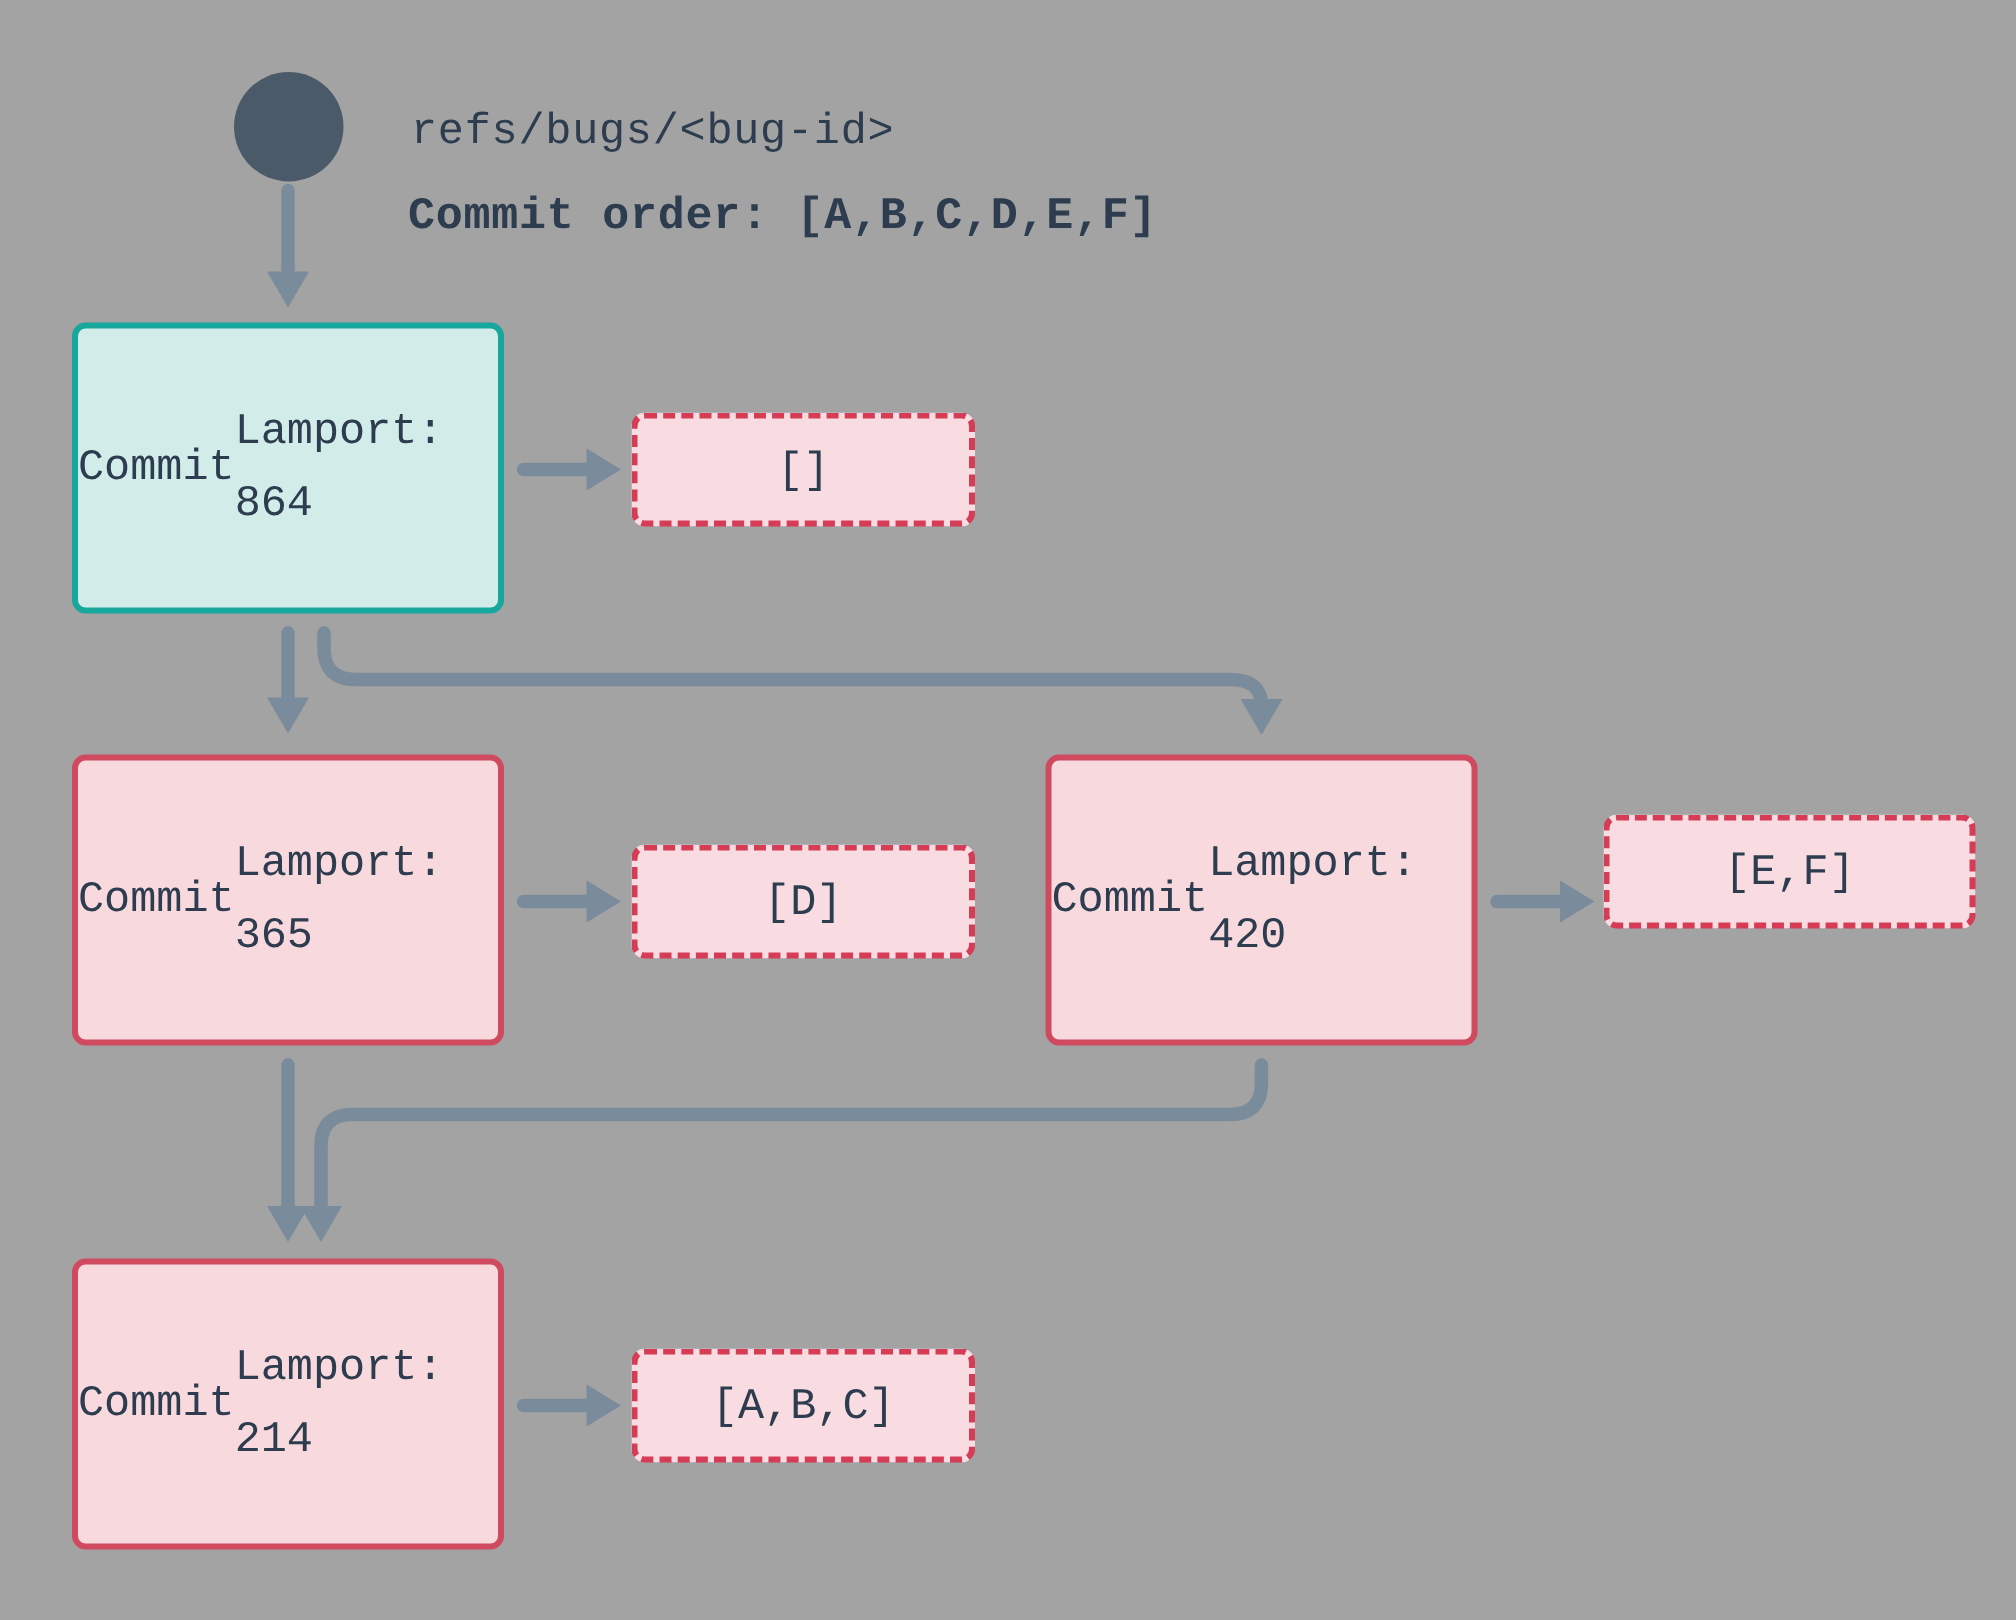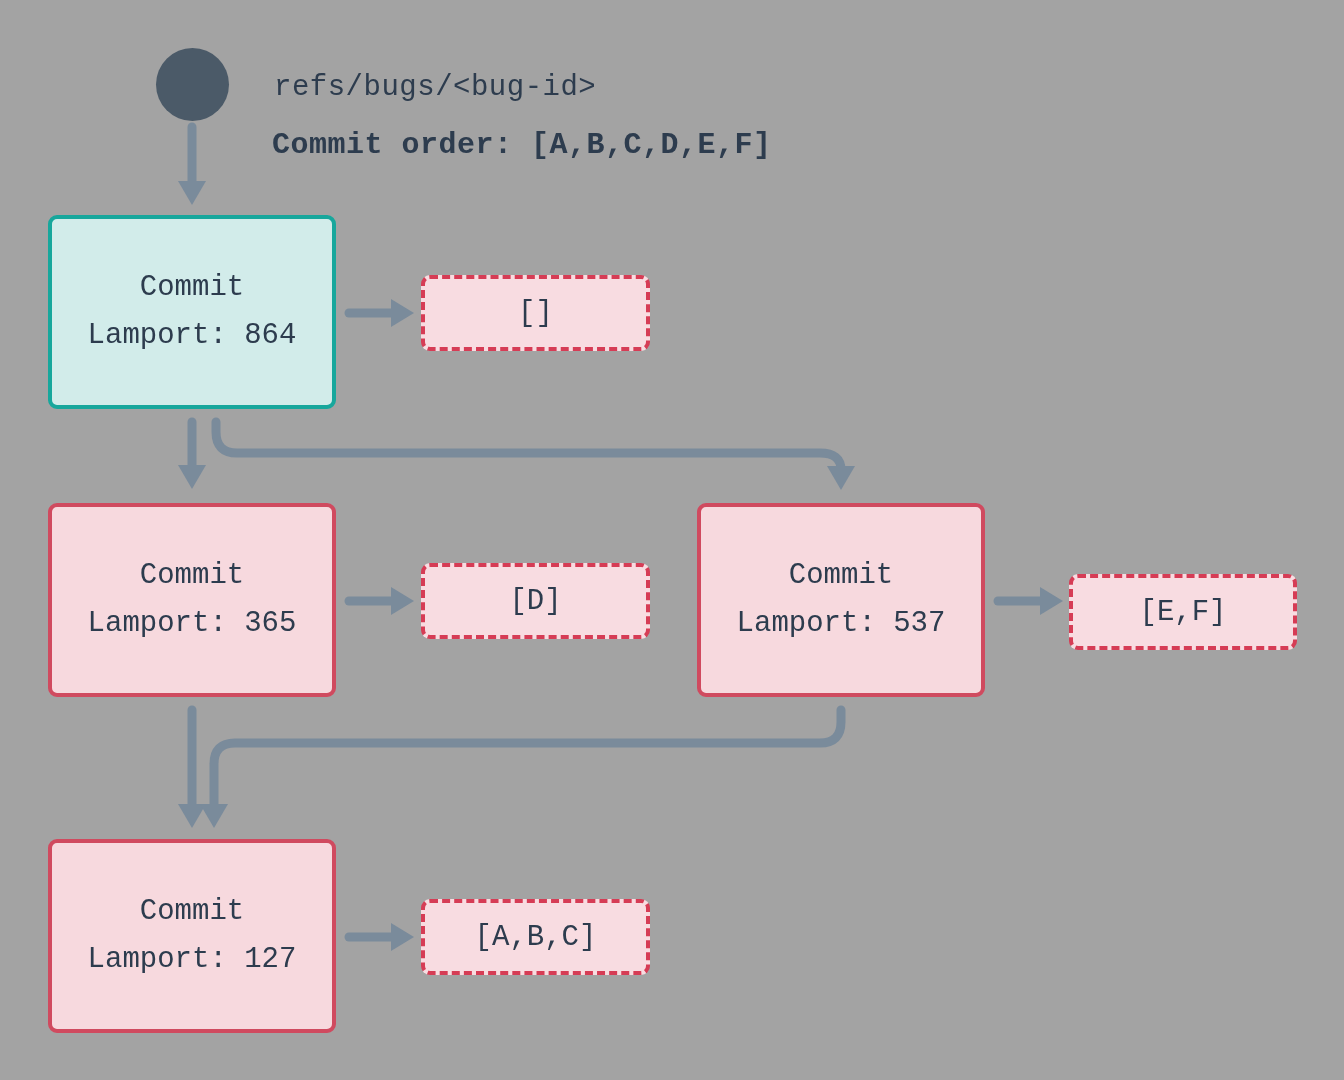--- a/index.html
+++ b/index.html
@@ -22,21 +22,21 @@
     font-size:29px; letter-spacing:0.5px;
   }
   .final-order {
     position:absolute; left:272px; top:128px;
     font-size:30px; font-weight:bold; letter-spacing:0.5px;
   }
 
   .commit {
     position:absolute; width:288px; height:194px; box-sizing:border-box;
     border:4px solid #d04a5f; background:#f7d9de; border-radius:9px;
-    display:flex; flex-direction:column; align-items:center; justify-content:center;
+    display:flex; align-items:center; justify-content:center;
     font-size:29px; line-height:48px;
   }
   .commit.head { border-color:#17a79c; background:#d2ecea; }
 
   .payload {
     position:absolute; width:229px; height:76px; box-sizing:border-box;
     border:4px dashed #d63c55; background:#f8dce1; border-radius:9px;
     display:flex; align-items:center; justify-content:center;
     font-size:29px;
   }
@@ -91,27 +91,27 @@
   <div class="commit" style="left:48px; top:503px;">
     <div>Commit</div>
     <div>Lamport: 365</div>
   </div>
   <div class="payload" style="left:421px; top:563px;">
     <span>[D]</span>
   </div>
 
   <div class="commit" style="left:697px; top:503px;">
     <div>Commit</div>
-    <div>Lamport: 537</div>
+    <div>Lamport: 420</div>
   </div>
-  <div class="payload" style="left:1069px; top:574px; width:228px;">
+  <div class="payload" style="left:1069px; top:543px; width:248px;">
     <span>[E,F]</span>
   </div>
 
   <div class="commit" style="left:48px; top:839px;">
     <div>Commit</div>
-    <div>Lamport: 127</div>
+    <div>Lamport: 214</div>
   </div>
   <div class="payload" style="left:421px; top:899px;justify-content:center;">
     <span>[A,B,C]</span>
   </div>
 
 </div>
 
 </body></html>

